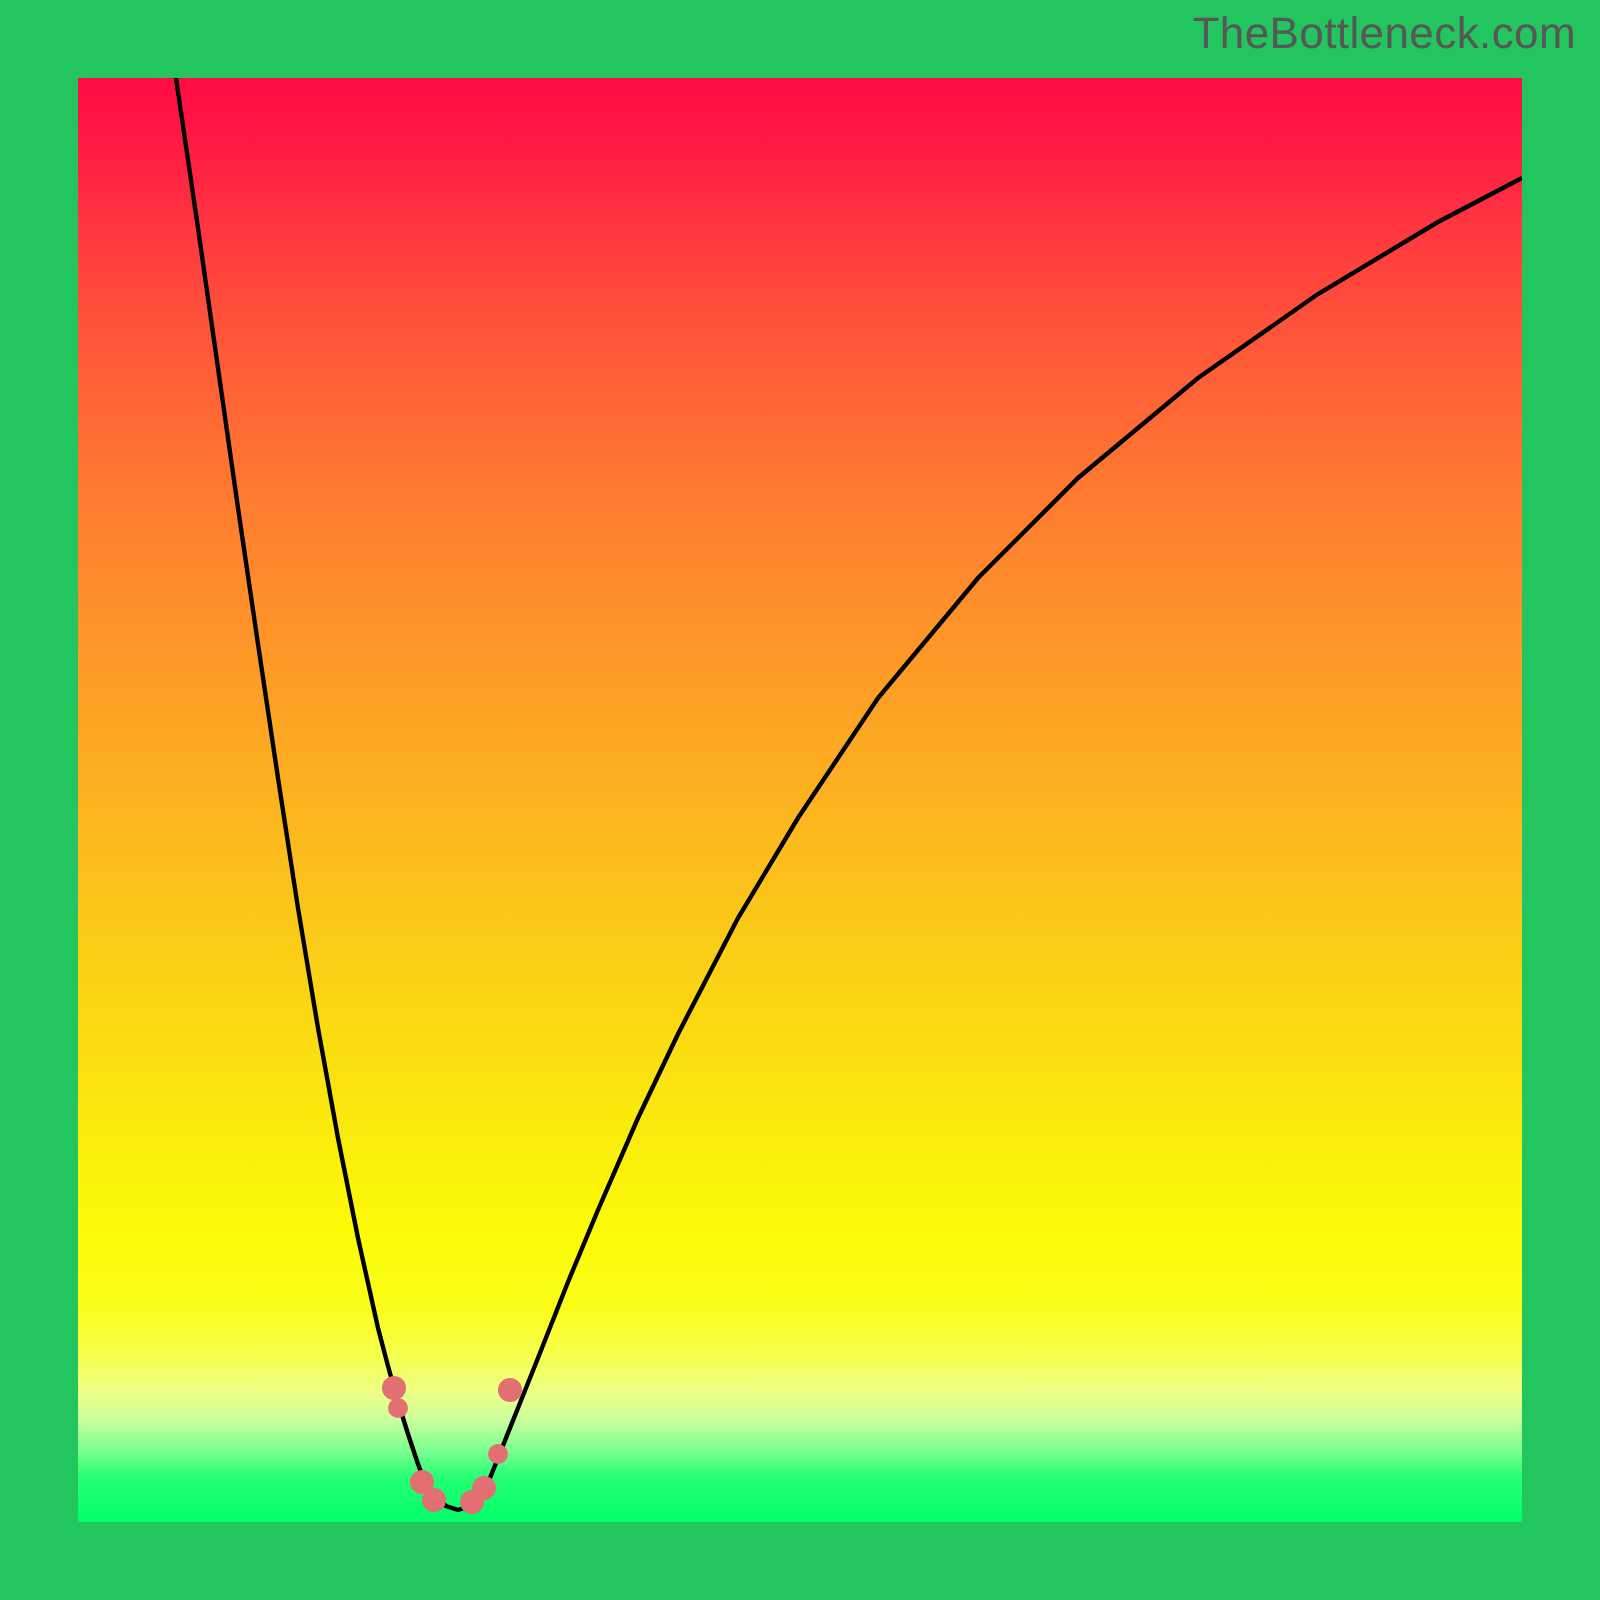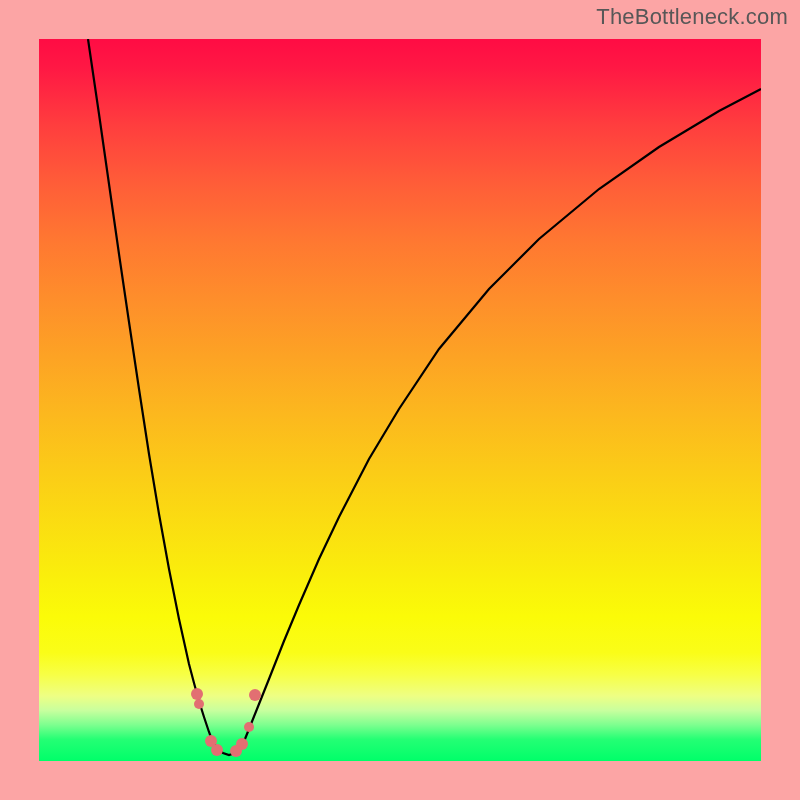--- a/index.html
+++ b/index.html
@@ -9,21 +9,21 @@
     height: 800px;
     background: #000000;
     overflow: hidden;
   }
   .frame {
     position: absolute;
     left: 0;
     top: 0;
     width: 800px;
     height: 800px;
-    background: #fca5a5;
+    background: #22c55e;
   }
   .plot-area {
     position: absolute;
     left: 39px;
     top: 39px;
     width: 722px;
     height: 722px;
     overflow: hidden;
   }
   .gradient-bg {

